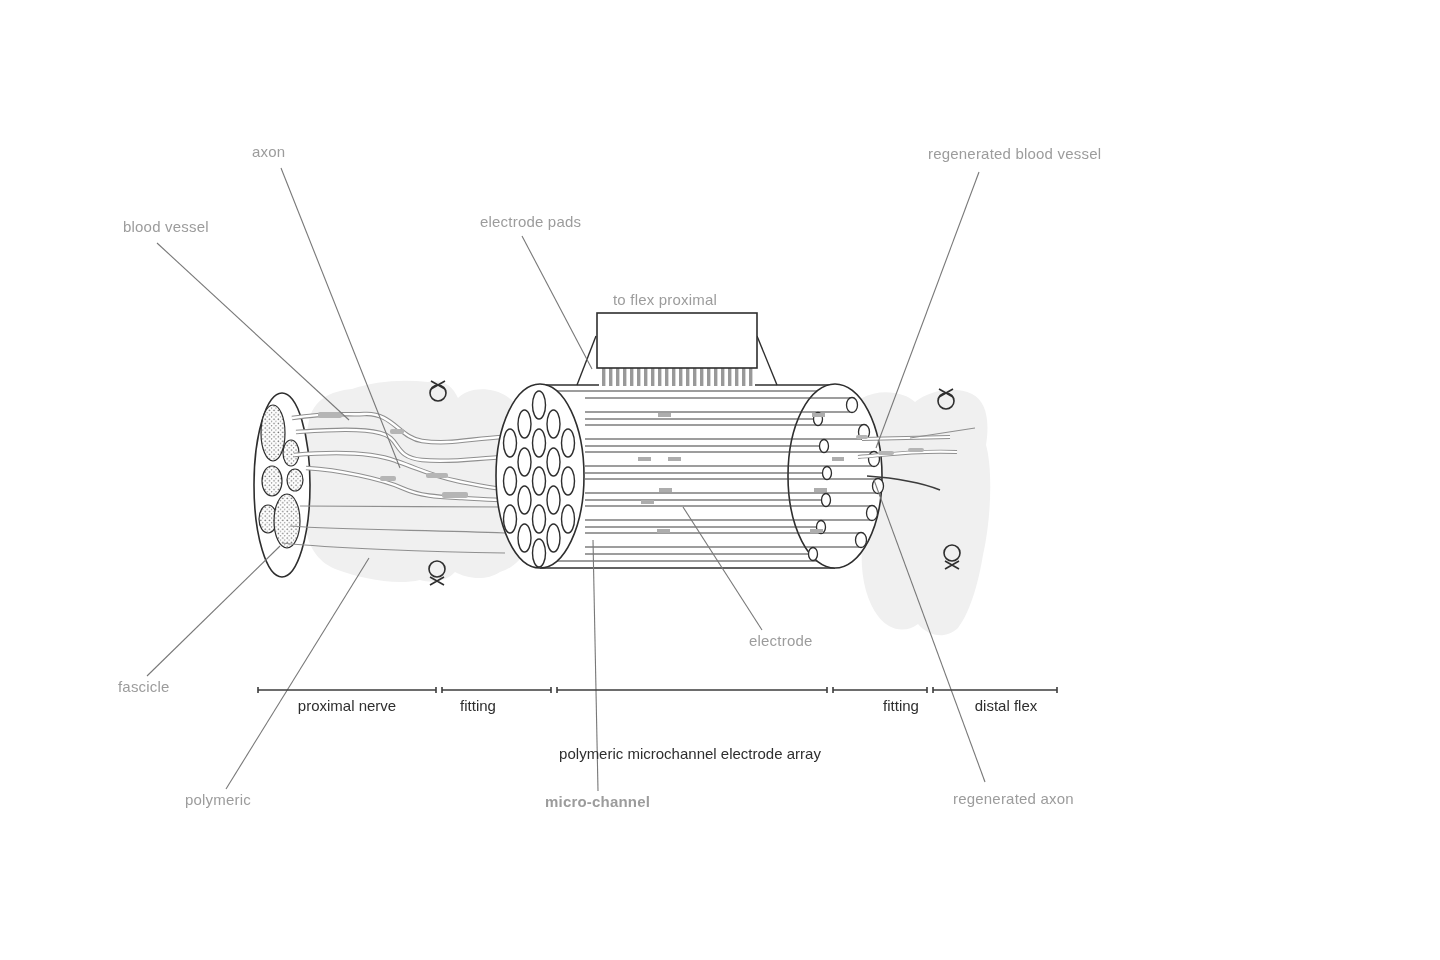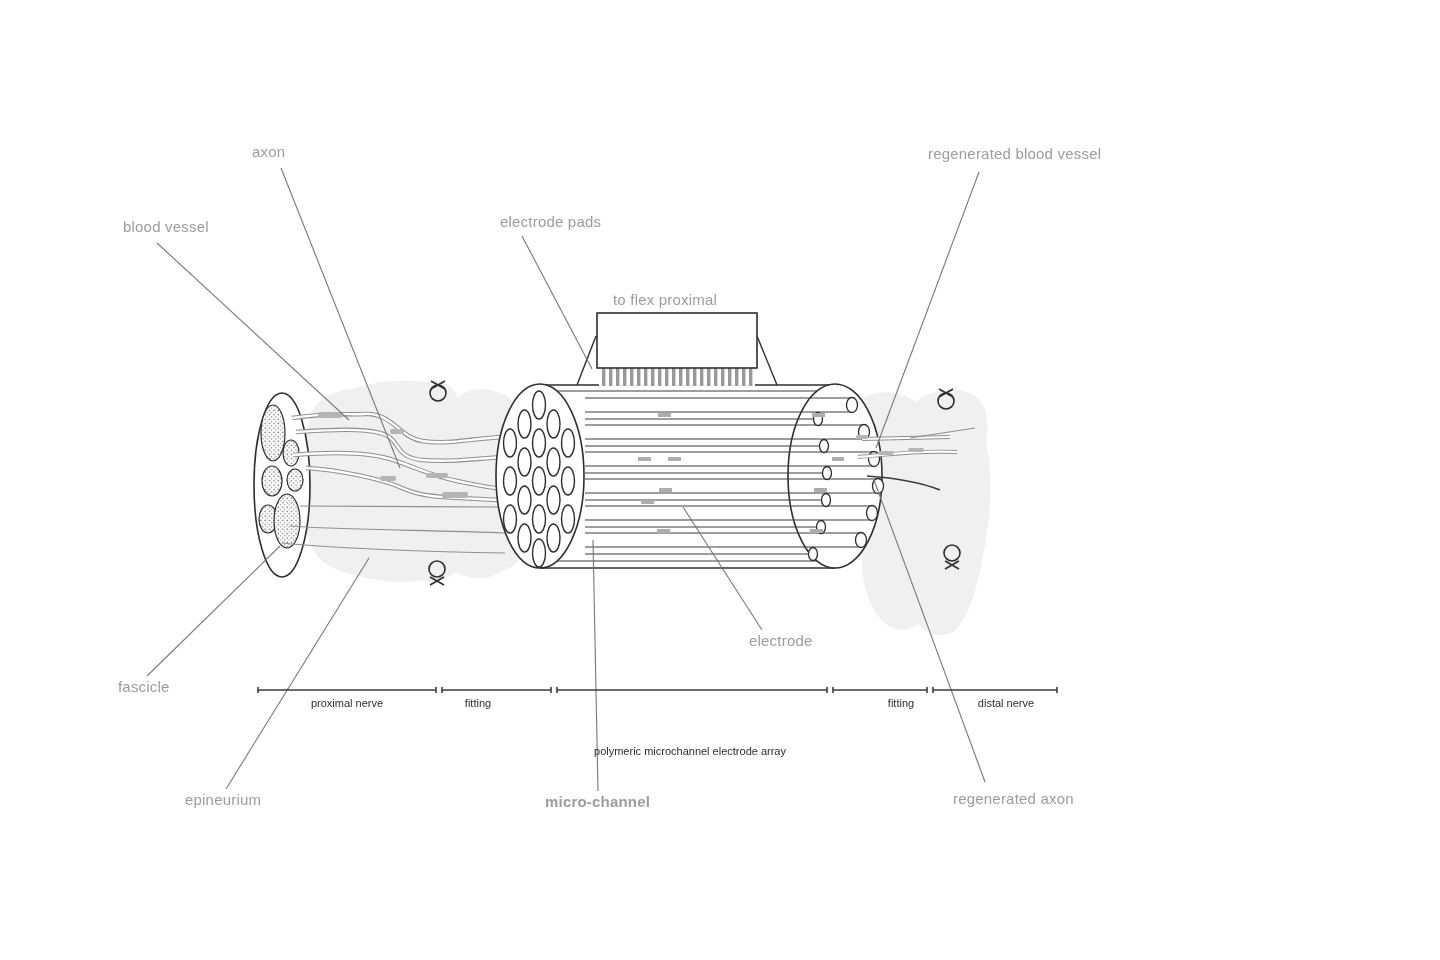--- a/index.html
+++ b/index.html
@@ -1,20 +1,20 @@
 <!DOCTYPE html>
 <html><head>
 <meta charset="utf-8">
 <style>
   html,body{margin:0;padding:0;background:#ffffff;}
   #stage{position:relative;width:1440px;height:960px;background:#ffffff;overflow:hidden;
          font-family:"Liberation Sans",sans-serif;}
   #art{position:absolute;left:0;top:0;}
   .callout{position:absolute;font-size:15px;letter-spacing:.2px;color:#9c9c9c;white-space:nowrap;}
-  .axis-label{position:absolute;font-size:11px;color:#2e2e2e;white-space:nowrap;
+  .axis-label{position:absolute;font-size:15px;color:#2e2e2e;white-space:nowrap;
               transform:translateX(-50%);}
 </style>
 </head>
 <body>
 
 <div id="stage">
 
   <svg id="art" width="1440" height="960" viewBox="0 0 1440 960">
     <defs>
       <pattern id="dots" width="4.4" height="4.4" patternUnits="userSpaceOnUse">
@@ -231,28 +231,28 @@
         <line x1="833" y1="687" x2="833" y2="693"></line>
           <line x1="927" y1="687" x2="927" y2="693"></line>
         <line x1="933" y1="687" x2="933" y2="693"></line>
           <line x1="1057" y1="687" x2="1057" y2="693"></line>
       </g>
     </g>
   </svg>
 
   <div class="callout" style="left:252px;top:143px;">axon</div>
   <div class="callout" style="left:123px;top:218px;">blood vessel</div>
-  <div class="callout" style="left:500px;top:213px;">electrode pads</div>
+  <div class="callout" style="left:480px;top:213px;">electrode pads</div>
   <div class="callout" style="left:613px;top:291px;">to flex proximal</div>
   <div class="callout" style="left:928px;top:145px;">regenerated blood vessel</div>
   <div class="callout" style="left:118px;top:678px;text-align:right;">fascicle</div>
-  <div class="callout" style="left:185px;top:791px;">epineurium</div>
+  <div class="callout" style="left:185px;top:791px;">polymeric</div>
   <div class="callout" style="left:545px;top:793px;font-weight:bold;">micro-channel</div>
   <div class="callout" style="left:749px;top:632px;">electrode</div>
   <div class="callout" style="left:953px;top:790px;">regenerated axon</div>
 
   <div class="axis-label" style="left:347px;top:697px;">proximal nerve</div>
   <div class="axis-label" style="left:478px;top:697px;">fitting</div>
   <div class="axis-label" style="left:690px;top:697px;margin-top:48px;">polymeric microchannel electrode array</div>
   <div class="axis-label" style="left:901px;top:697px;">fitting</div>
-  <div class="axis-label" style="left:1006px;top:697px;">distal nerve</div>
+  <div class="axis-label" style="left:1006px;top:697px;">distal flex</div>
 
 </div>
 
 </body></html>

